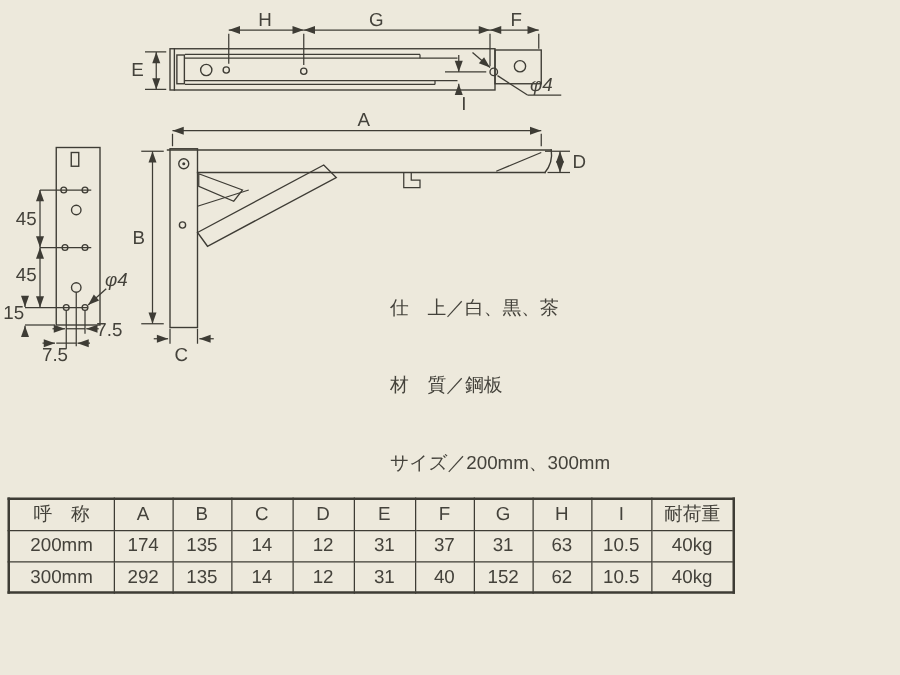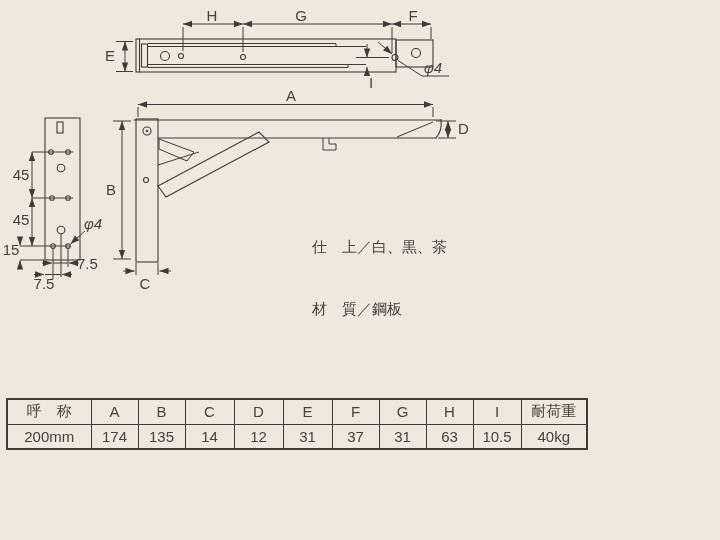--- a/index.html
+++ b/index.html
@@ -199,20 +199,21 @@
     <text x="44" y="289" text-anchor="middle" class="dimtext">7.5</text>
 
     <line x1="85" y1="231" x2="70.5" y2="244" class="ln-thin" marker-end="url(#ah)"></line>
     <text x="84" y="229" class="dimtext" font-style="italic">φ4</text>
   </g>
 </svg>
 
 <div class="specs">
   <div>仕　上／白、黒、茶</div>
   <div>材　質／鋼板</div>
+  <div>サイズ／200mm、300mm</div>
   
   
   
 </div>
 
 <table class="dimtable">
   <colgroup>
     <col style="width:84px">
       <col style="width:47px">
       <col style="width:47px">
@@ -247,14 +248,27 @@
       <td>135</td>
       <td>14</td>
       <td>12</td>
       <td>31</td>
       <td>37</td>
       <td>31</td>
       <td>63</td>
       <td>10.5</td>
       <td>40kg</td>
     </tr>
+    <tr>
+      <td>300mm</td>
+      <td>292</td>
+      <td>135</td>
+      <td>14</td>
+      <td>12</td>
+      <td>31</td>
+      <td>40</td>
+      <td>152</td>
+      <td>62</td>
+      <td>10.5</td>
+      <td>40kg</td>
+    </tr>
   </tbody>
 </table>
 
 </body></html>

